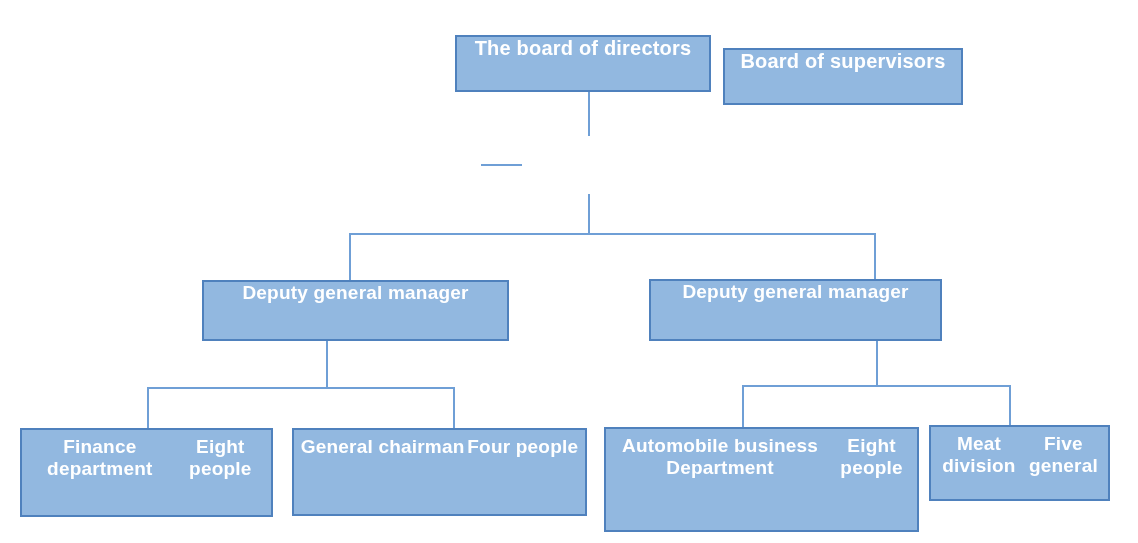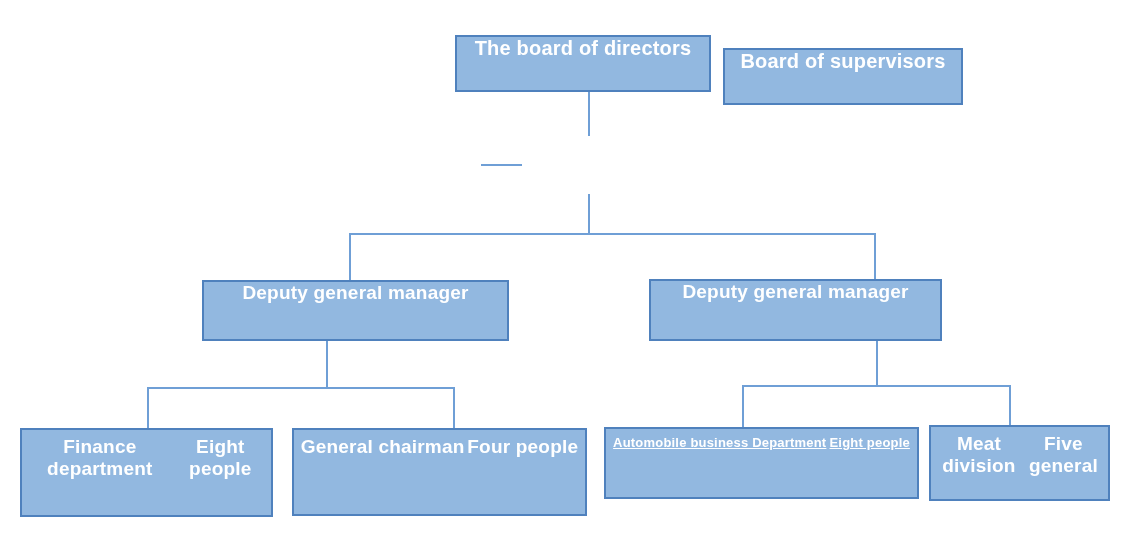--- a/index.html
+++ b/index.html
@@ -41,21 +41,21 @@
 
   
   #b-directors   { left: 455px; top: 35px;  width: 256px; height: 57px; font-size: 20px; }
   #b-supervisors { left: 723px; top: 35px;  width: 240px; height: 57px; font-size: 20px; margin-top: 13px; }
   #b-gm          { left: 261px; top: 136px; width: 220px; height: 57px; font-size: 20px; }
   #b-chairman    { left: 522px; top: 136px; width: 155px; height: 58px; font-size: 21px; }
   #b-dep-left    { left: 202px; top: 280px; width: 307px; height: 61px; font-size: 19px; }
   #b-dep-right   { left: 649px; top: 279px; width: 293px; height: 62px; font-size: 19px; }
   #b-finance     { left: 20px;  top: 428px; width: 253px; height: 89px; font-size: 19px; }
   #b-gdiv        { left: 292px; top: 428px; width: 295px; height: 88px; font-size: 19px; }
-  #b-auto        { left: 604px; top: 427px; width: 315px; height: 72px; font-size: 13px; text-decoration: underline; }
+  #b-auto        { left: 604px; top: 427px; width: 315px; height: 105px; font-size: 19px; }
   #b-meat        { left: 929px; top: 425px; width: 181px; height: 76px; font-size: 19px; }
 
   
   #c-dir-chair     { left: 588px;  top: 92px;  height: 44px; }
   #c-gm-chair      { left: 481px;  top: 164px; width: 41px;  }
   #c-chair-down    { left: 588px;  top: 194px; height: 39px; }
   #c-split-top     { left: 349px;  top: 233px; width: 526px; }
   #c-drop-depleft  { left: 349px;  top: 233px; height: 47px; }
   #c-drop-depright { left: 874px;  top: 233px; height: 46px; }
   #c-depleft-down  { left: 326px;  top: 341px; height: 46px; }

